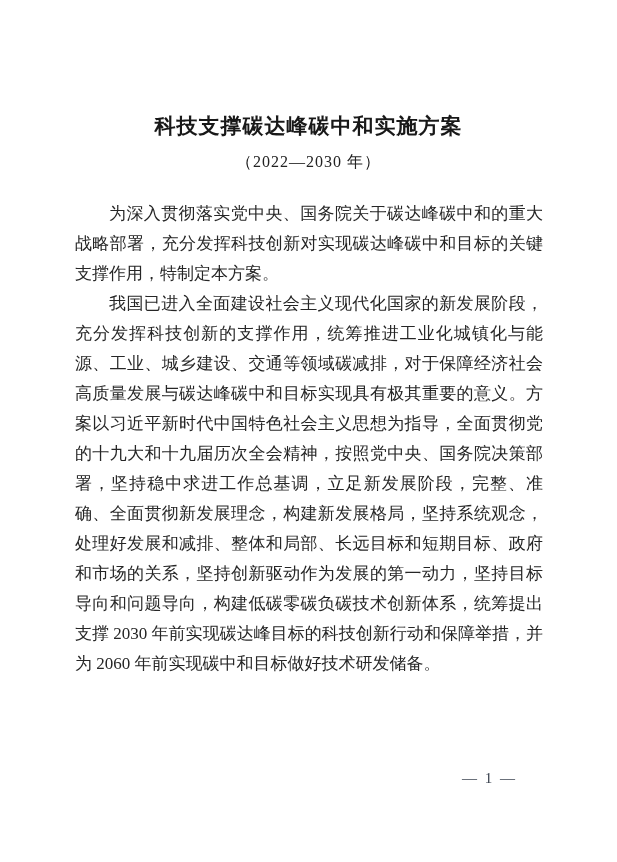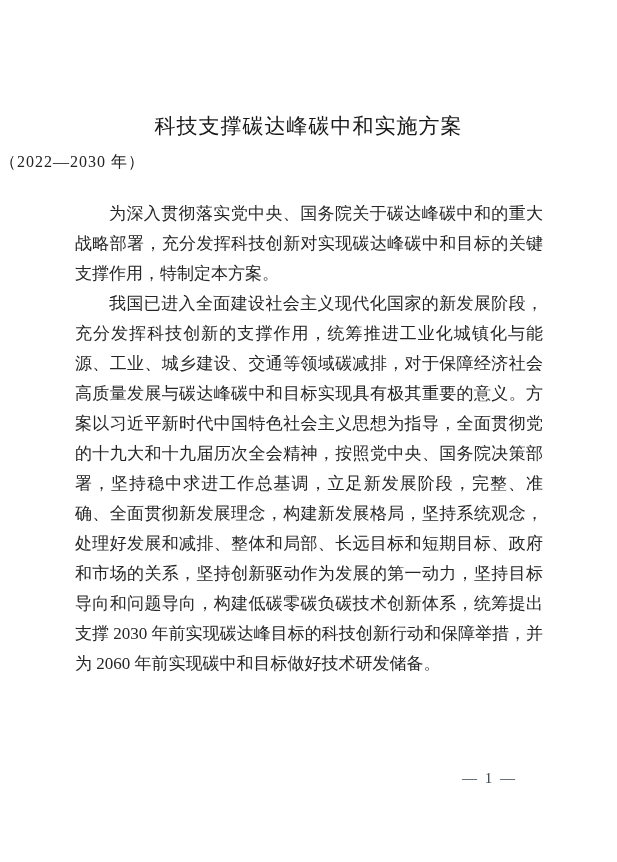--- a/index.html
+++ b/index.html
@@ -14,28 +14,28 @@
     margin: 0 auto;
     background: #ffffff;
     overflow: hidden;
     font-family: "Liberation Serif", "DejaVu Serif", serif;
   }
   .doc-title {
     margin: 0;
     padding-top: 112px;
     text-align: center;
     font-size: 21px;
-    font-weight: normal;
+    font-weight: bold;
     letter-spacing: 1px;
     color: #181818;
   }
   .doc-subtitle {
-    margin: 0;
+    margin: 8px;
     margin-top: 12px;
-    text-align: left;
+    text-align: center;
     font-size: 16px;
     font-weight: normal;
     letter-spacing: 1px;
     color: #222222;
   }
   .doc-body {
     margin: 26px 74px 8px 75px;
     font-size: 17px;
     line-height: 30px;
     text-align: justify;

